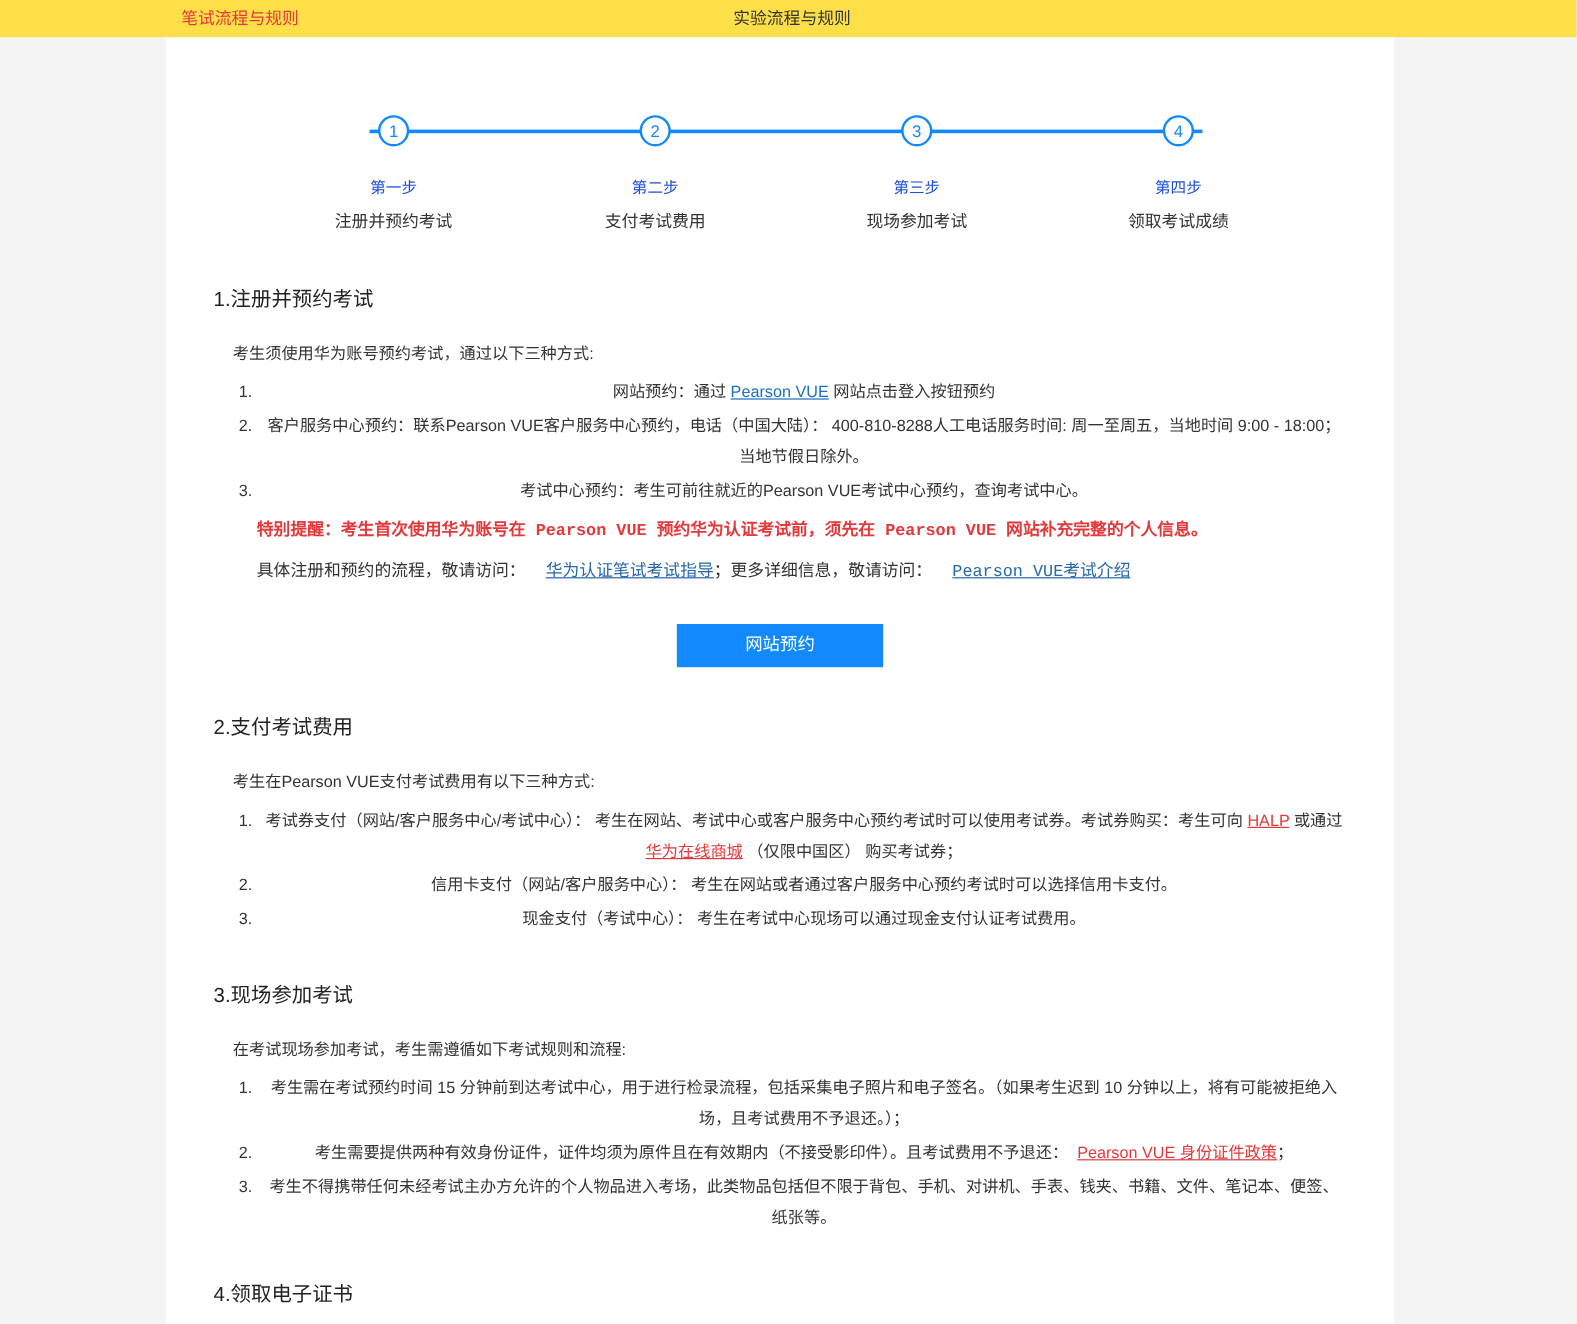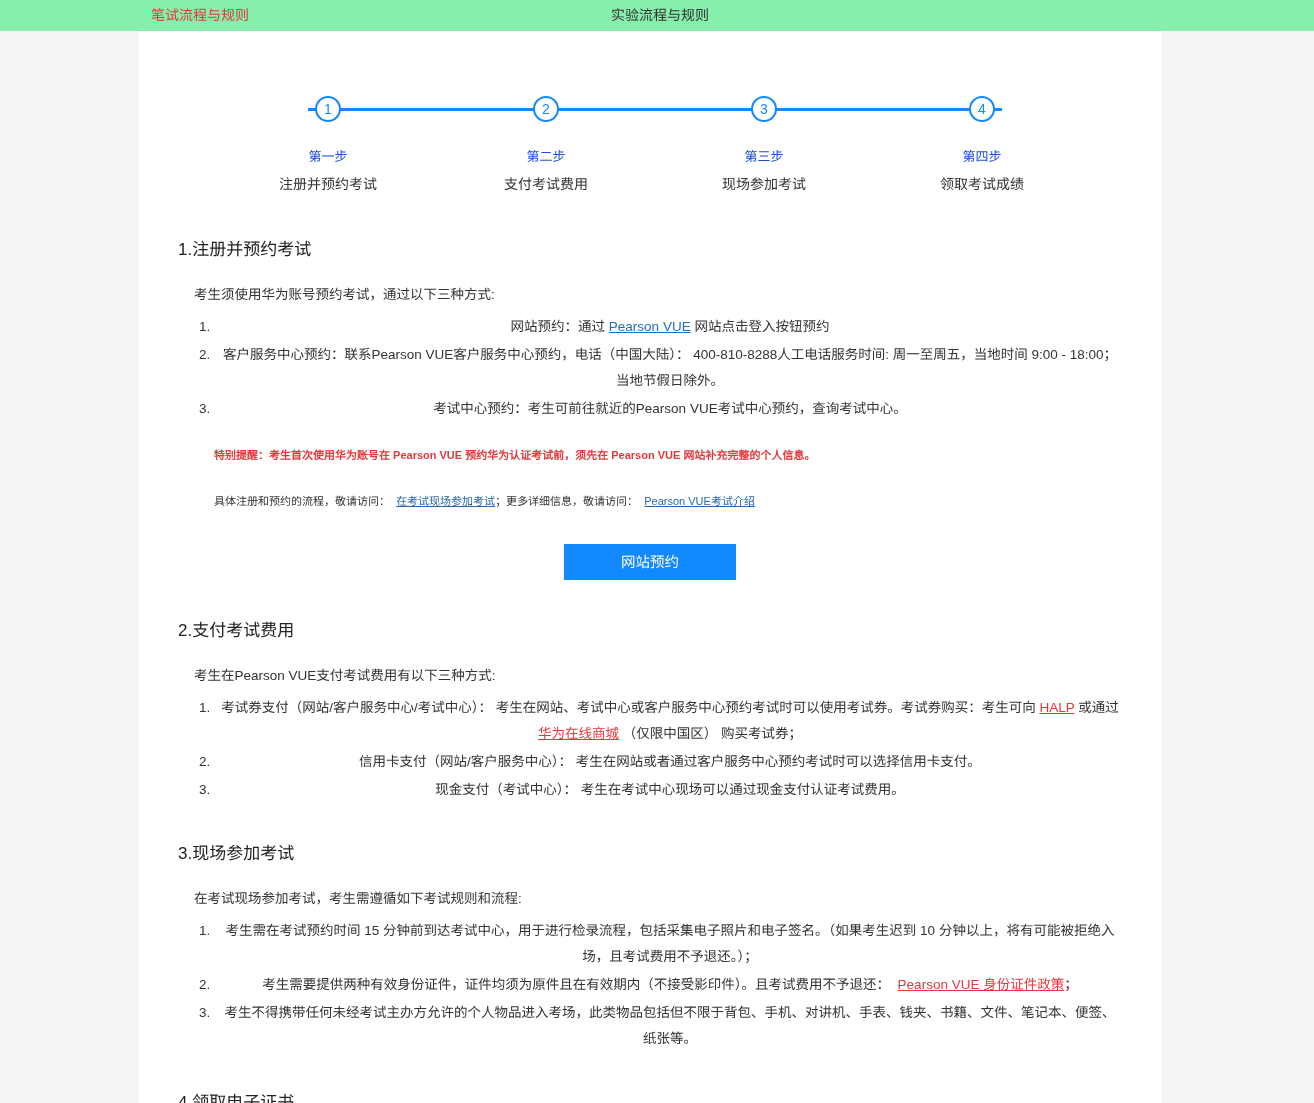--- a/index.html
+++ b/index.html
@@ -13,21 +13,21 @@
   #page {
     width: 1314px;
     min-height: 1103px;
     position: relative;
     background: #f4f4f4;
   }
 
   
   .tabbar {
     height: 31px;
-    background: #86efac;
+    background: #fde047;
     display: flex;
     align-items: center;
     position: relative;
   }
   .tab {
     font-size: 14px;
     text-align: center;
     cursor: pointer;
     line-height: 31px;
   }
@@ -122,23 +122,24 @@
     font-size: 13.5px;
     line-height: 26px;
     color: #333;
     text-align: center;
   }
   ol.num-list > li {
     margin-bottom: 2px;
     padding-left: 4px;
   }
   .sub-note {
-    margin-top: 20px;
-    font-size: 11px;
+    margin-top: 8px;
+    font-size: 14px;
     line-height: 26px;
+    font-family: Liberation Mono, monospace;
   }
   .red-bold { color: #e4393c; font-weight: bold; }
   a.lnk {
     color: #1a6fc4;
     text-decoration: underline;
     cursor: pointer;
   }
   a.lnk-red {
     color: #e4393c;
     text-decoration: underline;
@@ -223,21 +224,21 @@
           <span>网站预约：通过 </span><a class="lnk">Pearson VUE</a><span> 网站点击登入按钮预约</span>
         </li>
         <li>客户服务中心预约：联系Pearson VUE客户服务中心预约，电话（中国大陆）： 400-810-8288人工电话服务时间: 周一至周五，当地时间 9:00 - 18:00；当地节假日除外。</li>
         <li>考试中心预约：考生可前往就近的Pearson VUE考试中心预约，查询考试中心。</li>
       </ol>
       <div class="indent-note">
         <div class="sub-note">
           <span class="red-bold">特别提醒：</span><span class="red-bold">考生首次使用华为账号在 Pearson VUE 预约华为认证考试前，须先在 Pearson VUE 网站补充完整的个人信息。</span>
         </div>
         <div class="sub-note">
-          <span>具体注册和预约的流程，敬请访问：</span>&nbsp;&nbsp;<a class="lnk-blue2">在考试现场参加考试</a><span>；更多详细信息，敬请访问：</span>&nbsp;&nbsp;<a class="lnk-blue2">Pearson VUE考试介绍</a>
+          <span>具体注册和预约的流程，敬请访问：</span>&nbsp;&nbsp;<a class="lnk-blue2">华为认证笔试考试指导</a><span>；更多详细信息，敬请访问：</span>&nbsp;&nbsp;<a class="lnk-blue2">Pearson VUE考试介绍</a>
         </div>
       </div>
 
       <div class="btn-wrap">
         <button class="btn-primary">网站预约</button>
       </div>
 
       <h2 class="sec-title">2.支付考试费用</h2>
       <p class="para">考生在Pearson VUE支付考试费用有以下三种方式:</p>
       <ol class="num-list">

